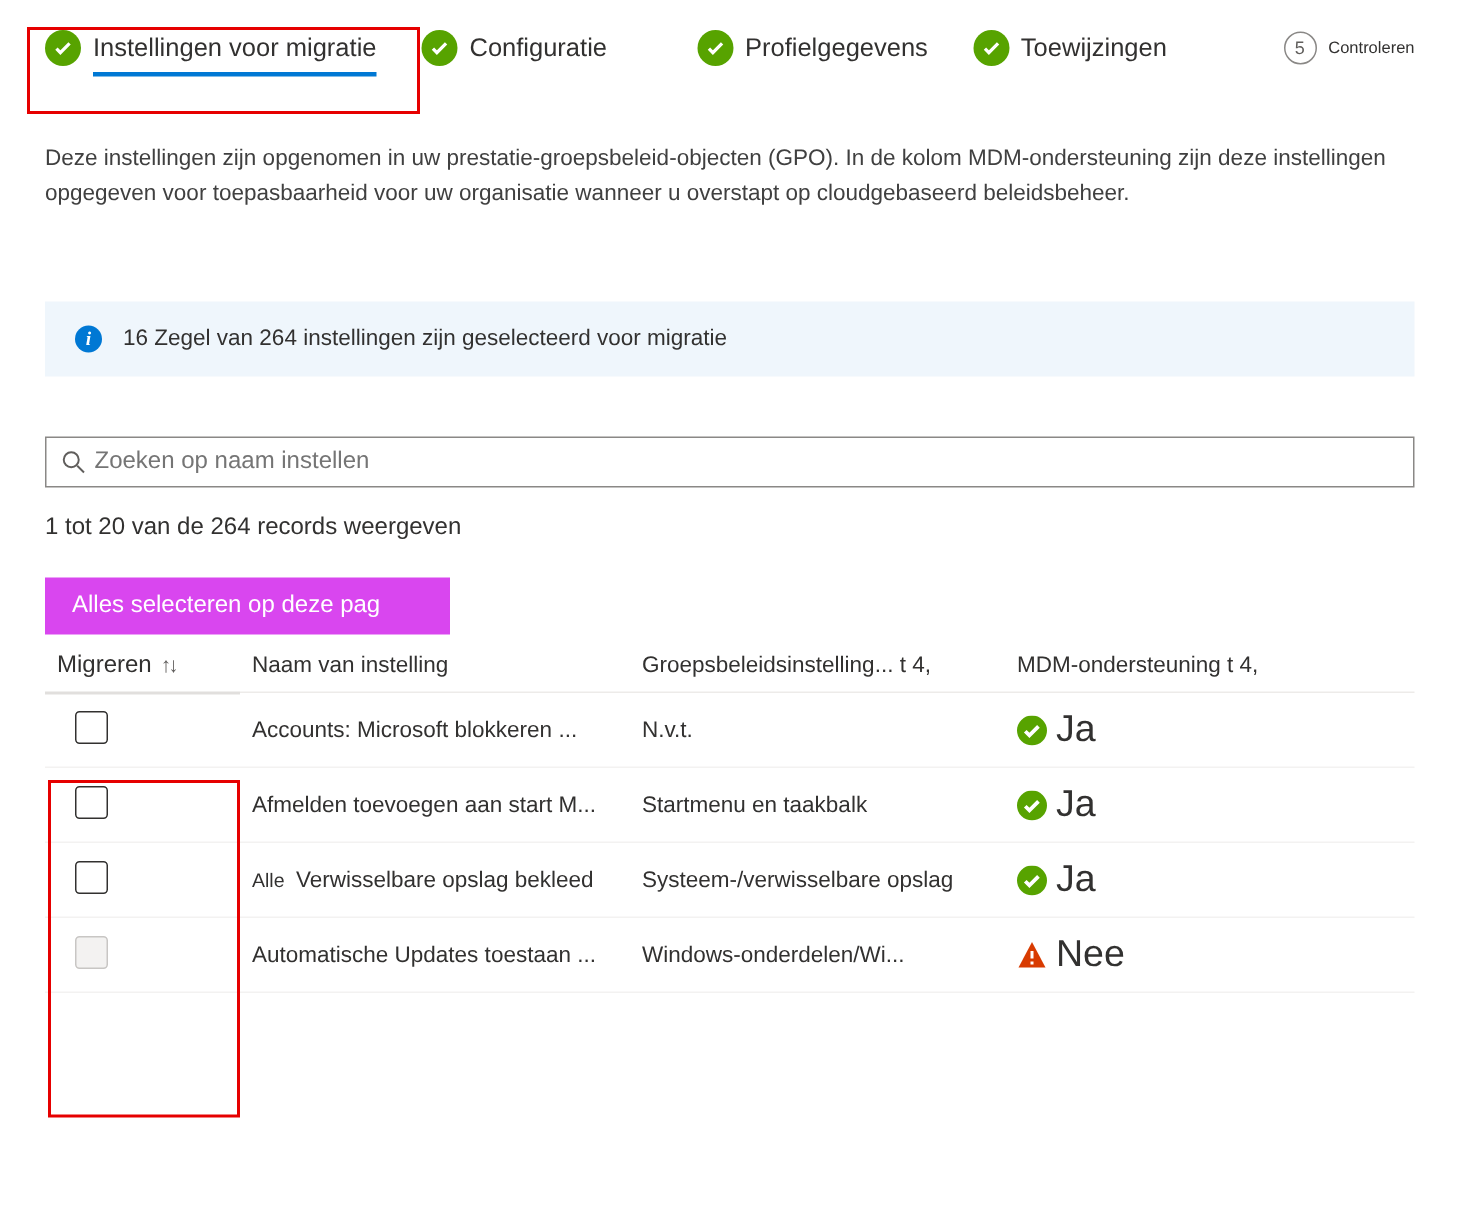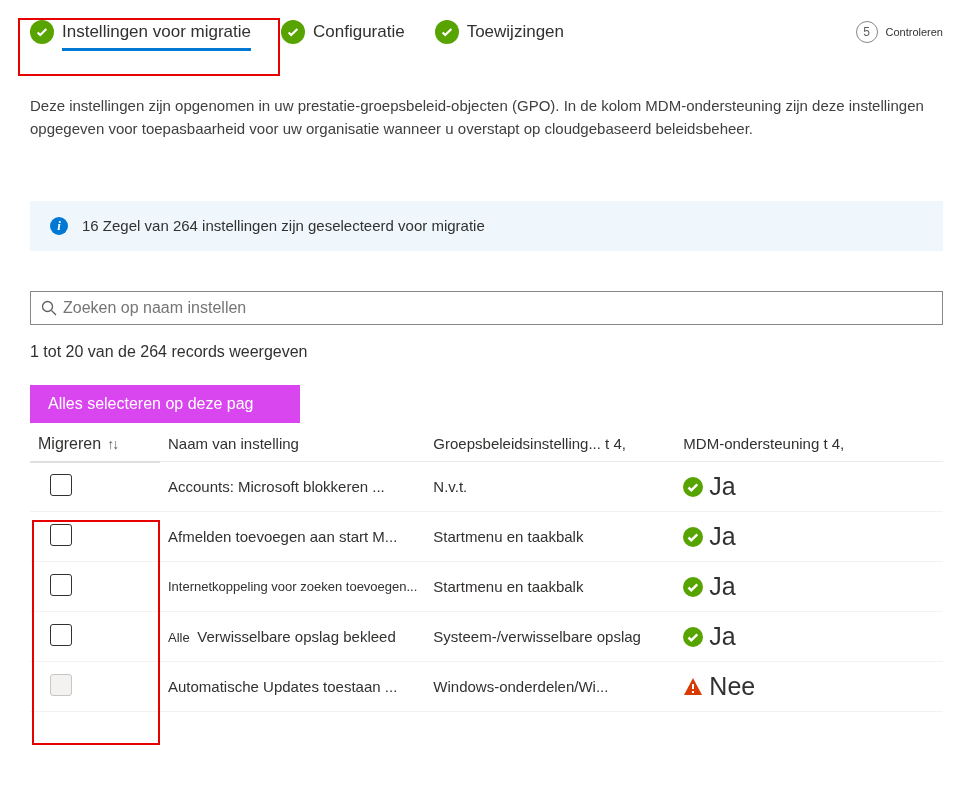--- a/index.html
+++ b/index.html
@@ -204,20 +204,28 @@
       </span>
       <span class="step-label">Instellingen voor migratie</span>
     </div>
     <div class="step">
       <span class="step-circle done">
         <svg width="14" height="14" viewBox="0 0 16 16">
             <path fill="none" stroke="#fff" stroke-width="2.5" d="M3 8.5l3 3 7-7"></path>
           </svg>
       </span>
       <span class="step-label">Configuratie</span>
+    </div>
+    <div class="step" style="margin-left:30px">
+      <span class="step-circle done">
+        <svg width="14" height="14" viewBox="0 0 16 16">
+            <path fill="none" stroke="#fff" stroke-width="2.5" d="M3 8.5l3 3 7-7"></path>
+          </svg>
+      </span>
+      <span class="step-label">Profielgegevens</span>
     </div>
     <div class="step">
       <span class="step-circle done">
         <svg width="14" height="14" viewBox="0 0 16 16">
             <path fill="none" stroke="#fff" stroke-width="2.5" d="M3 8.5l3 3 7-7"></path>
           </svg>
       </span>
       <span class="step-label">Toewijzingen</span>
     </div>
     <div class="step small" style="margin-left:auto;margin-right:0">
@@ -274,36 +282,20 @@
                   <path d="M5.5 10.5l2.8 2.8 6-6" fill="none" stroke="#fff" stroke-width="2.5"></path>
                 </svg>
               </span>
               <span>Ja</span>
             </span>
           </td>
         </tr>
         <tr>
           <td class="col-migrate"><span class="cb"></span></td>
           <td class="col-name name"><span>Afmelden toevoegen aan start M...</span></td>
-          <td class="col-gpo">Startmenu en taakbalk</td>
-          <td class="col-mdm">
-            <span class="mdm-cell">
-              <span class="status-icon">
-                <svg viewBox="0 0 20 20" width="20" height="20">
-                  <circle cx="10" cy="10" r="10" fill="#57a300"></circle>
-                  <path d="M5.5 10.5l2.8 2.8 6-6" fill="none" stroke="#fff" stroke-width="2.5"></path>
-                </svg>
-              </span>
-              <span>Ja</span>
-            </span>
-          </td>
-        </tr>
-        <tr class="row-small">
-          <td class="col-migrate"><span class="cb"></span></td>
-          <td class="col-name name"><span>Internetkoppeling voor zoeken toevoegen...</span></td>
           <td class="col-gpo">Startmenu en taakbalk</td>
           <td class="col-mdm">
             <span class="mdm-cell">
               <span class="status-icon">
                 <svg viewBox="0 0 20 20" width="20" height="20">
                   <circle cx="10" cy="10" r="10" fill="#57a300"></circle>
                   <path d="M5.5 10.5l2.8 2.8 6-6" fill="none" stroke="#fff" stroke-width="2.5"></path>
                 </svg>
               </span>
               <span>Ja</span>

